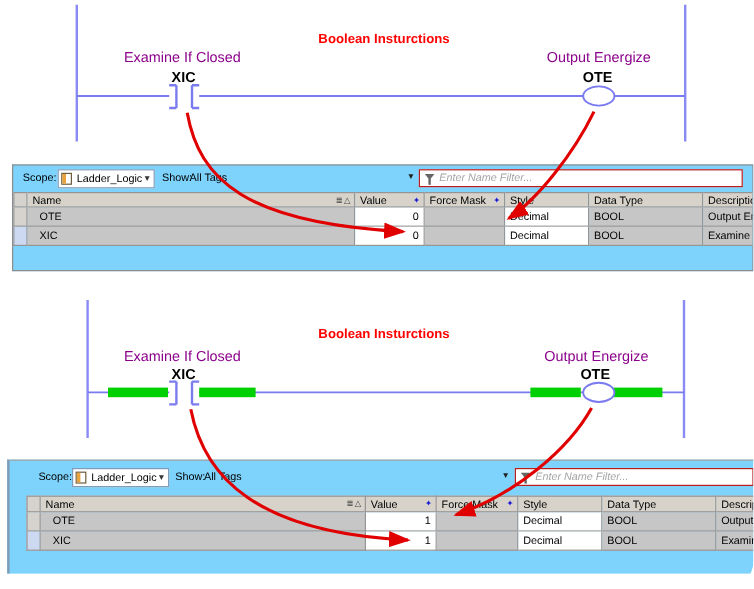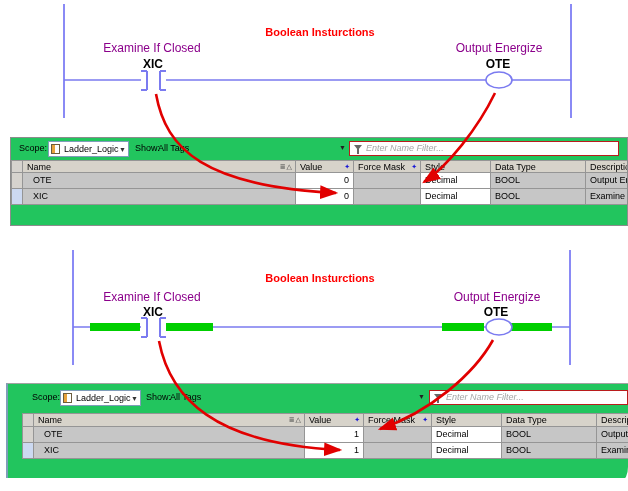--- a/index.html
+++ b/index.html
@@ -1,21 +1,21 @@
 <!DOCTYPE html>
 <html><head>
 <meta charset="utf-8">
 <style>
   html,body{margin:0;padding:0;background:#fff;}
   #page{position:relative;width:628px;height:491px;background:#ffffff;overflow:hidden;
         font-family:"Liberation Sans",sans-serif;border-radius:24px;}
   svg text{font-family:"Liberation Sans",sans-serif;}
 
   
-  .tagwin{position:absolute;background:#22c55e;box-sizing:border-box;overflow:hidden;}
+  .tagwin{position:absolute;background:#7dd3fc;box-sizing:border-box;overflow:hidden;}
   #table1{left:10px;top:137px;width:618px;height:89px;border:1px solid #8c8c8c;}
   #table2{left:6px;top:383px;width:622px;height:95px;border-top:1px solid #a2a2a2;
           border-left:2px solid #7f9db9;}
 
   .tb-label{position:absolute;font-size:9px;color:#000;white-space:nowrap;}
   .dropdown{position:absolute;height:16px;background:#fff;border:1px solid #7f9db9;
             box-sizing:border-box;}
   .dd-text{position:absolute;left:15px;top:2px;font-size:9px;white-space:nowrap;text-align:right;}
   .dd-arrow{position:absolute;right:2px;top:3px;font-size:7px;color:#333;line-height:9px;}
   .prog-icon{position:absolute;left:2px;top:2px;width:9px;height:10px;background:#fff;

